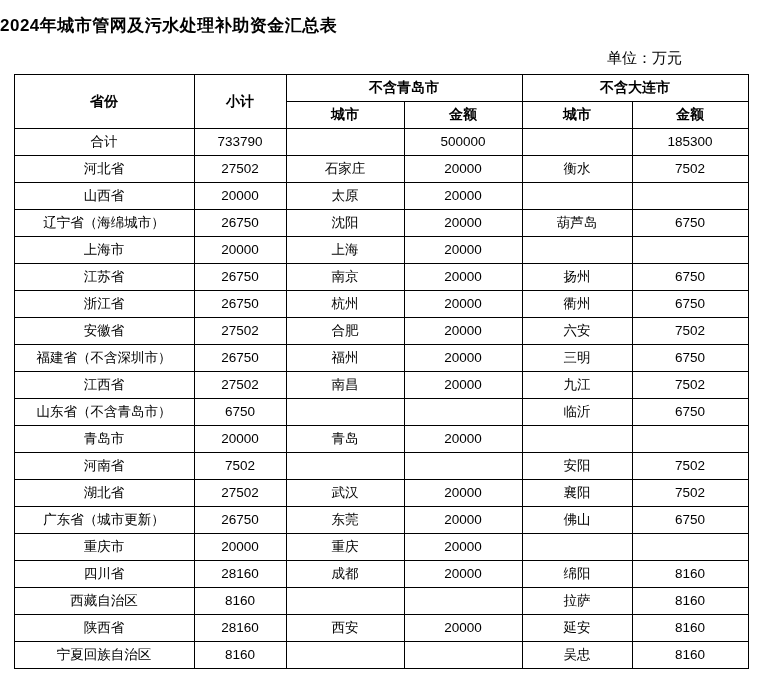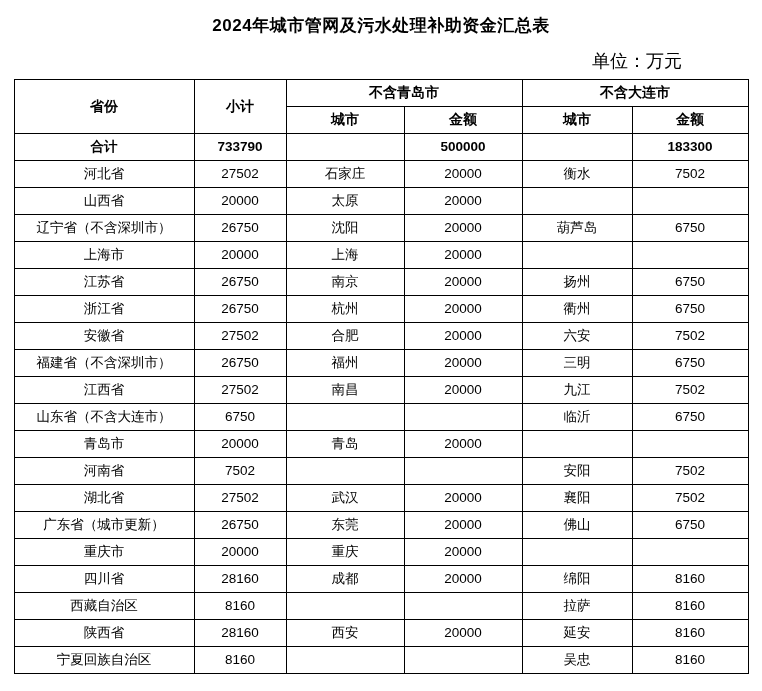--- a/index.html
+++ b/index.html
@@ -14,32 +14,32 @@
     color: #000000;
     overflow: hidden;
   }
   .page {
     width: 762px;
     height: 691px;
     position: relative;
     box-sizing: border-box;
   }
   .title {
-    text-align: center;
+    text-align: left;
     font-size: 17px;
     font-weight: bold;
     letter-spacing: 0.5px;
     padding-top: 14px;
     padding-bottom: 12px;
   }
   .unit-row {
     display: flex;
     justify-content: flex-end;
     padding-right: 80px;
-    font-size: 18px;
+    font-size: 15px;
     padding-bottom: 6px;
   }
   table {
     border-collapse: collapse;
     width: 734px;
     margin: 0 auto;
     table-layout: fixed;
   }
   th, td {
     border: 1px solid #000000;
@@ -56,21 +56,21 @@
     font-weight: bold;
     font-size: 14px;
   }
   .col-prov { width: 180px; }
   .col-sub  { width: 92px; }
   .col-city1{ width: 118px; }
   .col-amt1 { width: 118px; }
   .col-city2{ width: 110px; }
   .col-amt2 { width: 116px; }
   tbody tr.total td {
-    font-weight: bold;
+    font-weight: normal;
     margin-left: 16px;
   }
   tbody td.empty {
     
   }
 </style>
 </head>
 <body>
 
 <div class="page">
@@ -104,40 +104,40 @@
         <th>金额</th>
       </tr>
     </thead>
     <tbody id="table-body">
         <tr class="total">
           <td>合计</td>
           <td>733790</td>
           <td class="empty"></td>
           <td>500000</td>
           <td class="empty"></td>
-          <td>183300</td>
+          <td>185300</td>
         </tr>
         <tr>
           <td>河北省</td>
           <td>27502</td>
           <td>石家庄</td>
           <td>20000</td>
           <td>衡水</td>
           <td>7502</td>
         </tr>
         <tr>
           <td>山西省</td>
           <td>20000</td>
           <td>太原</td>
           <td>20000</td>
           <td class="empty"></td>
           <td class="empty"></td>
         </tr>
         <tr>
-          <td>辽宁省（不含深圳市）</td>
+          <td>辽宁省（海绵城市）</td>
           <td>26750</td>
           <td>沈阳</td>
           <td>20000</td>
           <td>葫芦岛</td>
           <td>6750</td>
         </tr>
         <tr>
           <td>上海市</td>
           <td>20000</td>
           <td>上海</td>
@@ -179,21 +179,21 @@
         </tr>
         <tr>
           <td>江西省</td>
           <td>27502</td>
           <td>南昌</td>
           <td>20000</td>
           <td>九江</td>
           <td>7502</td>
         </tr>
         <tr>
-          <td>山东省（不含大连市）</td>
+          <td>山东省（不含青岛市）</td>
           <td>6750</td>
           <td class="empty"></td>
           <td class="empty"></td>
           <td>临沂</td>
           <td>6750</td>
         </tr>
         <tr>
           <td>青岛市</td>
           <td>20000</td>
           <td>青岛</td>

